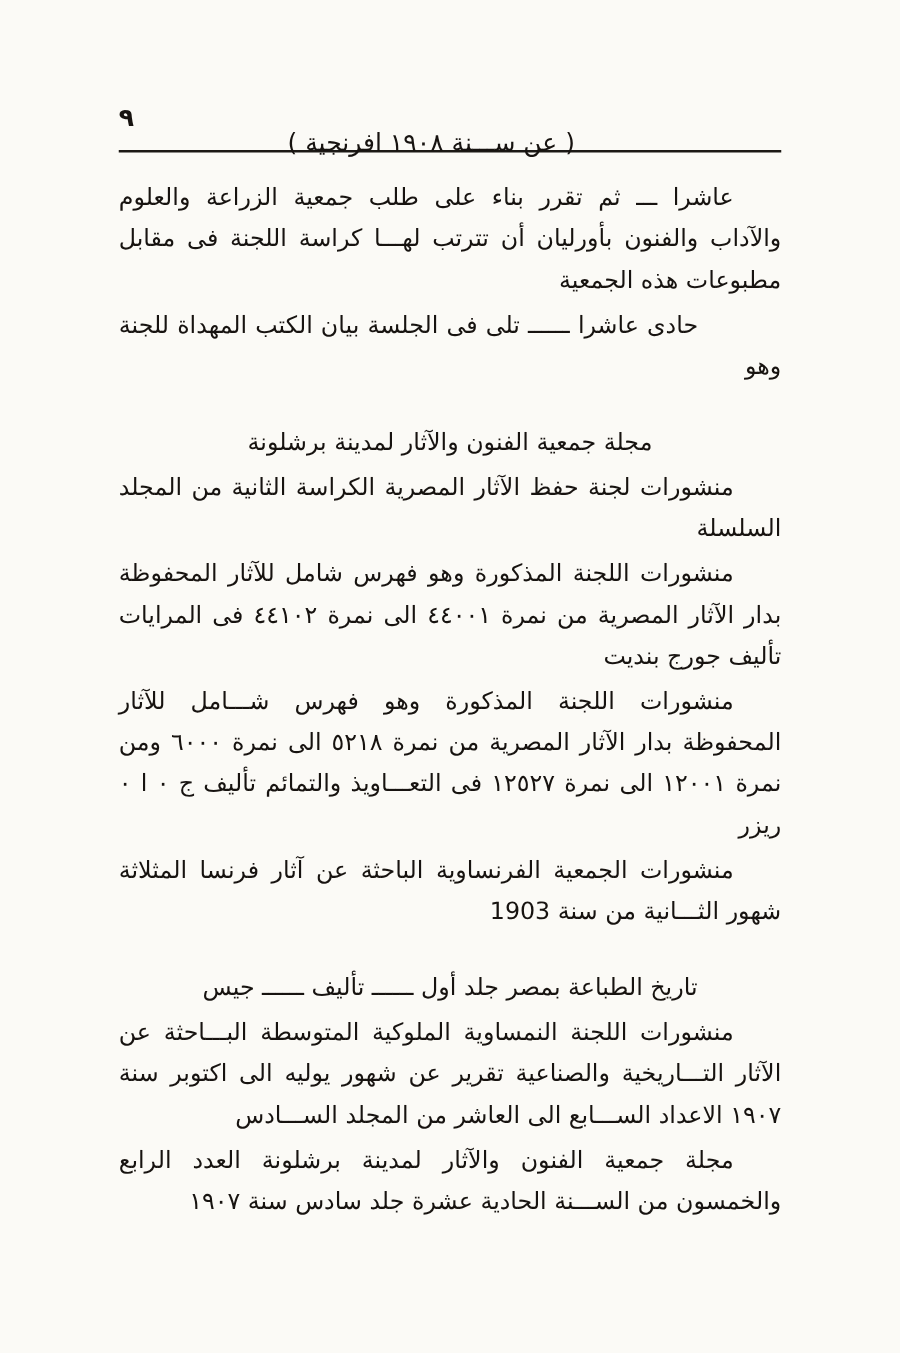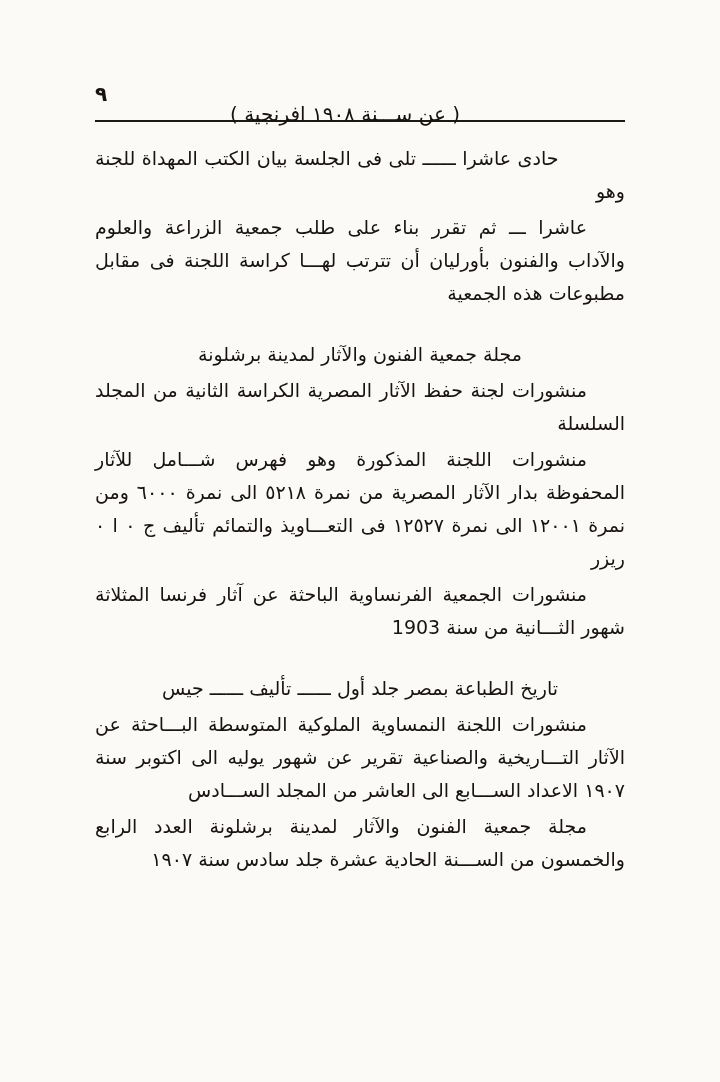--- a/index.html
+++ b/index.html
@@ -74,24 +74,25 @@
 
   <div class="page-header">
     <span class="page-number">٩</span>
     <span class="header-title">( عن ســـنة ١٩٠٨ افرنجية )</span>
   </div>
 
   <hr class="header-rule">
 
   <main class="page-body" id="page-body">
 
-  <p class="para variant-indent-deep">حادى عاشرا ــــــ تلى فى الجلسة بيان الكتب المهداة للجنة وهو</p>
-      <p class="para variant-indent">عاشرا ـــ ثم تقرر بناء على طلب جمعية الزراعة والعلوم والآداب والفنون بأورليان أن تترتب لهـــا كراسة اللجنة فى مقابل مطبوعات هذه الجمعية</p>
+  <p class="para variant-indent">عاشرا ـــ ثم تقرر بناء على طلب جمعية الزراعة والعلوم والآداب والفنون بأورليان أن تترتب لهـــا كراسة اللجنة فى مقابل مطبوعات هذه الجمعية</p>
+      <p class="para variant-indent-deep">حادى عاشرا ــــــ تلى فى الجلسة بيان الكتب المهداة للجنة وهو</p>
       <p class="para variant-center">مجلة جمعية الفنون والآثار لمدينة برشلونة</p>
       <p class="para variant-indent">منشورات لجنة حفظ الآثار المصرية الكراسة الثانية من المجلد السلسلة</p>
+      <p class="para variant-indent">منشورات اللجنة المذكورة وهو فهرس شامل للآثار المحفوظة بدار الآثار المصرية من نمرة ٤٤٠٠١ الى نمرة ٤٤١٠٢ فى المرايات تأليف جورج بنديت</p>
       <p class="para variant-indent">منشورات اللجنة المذكورة وهو فهرس شـــامل للآثار المحفوظة بدار الآثار المصرية من نمرة ٥٢١٨ الى نمرة ٦٠٠٠ ومن نمرة ١٢٠٠١ الى نمرة ١٢٥٢٧ فى التعـــاويذ والتمائم تأليف ج ٠ ا ٠ ريزر</p>
       <p class="para variant-indent">منشورات الجمعية الفرنساوية الباحثة عن آثار فرنسا المثلاثة شهور الثـــانية من سنة 1903</p>
       <p class="para variant-center">تاريخ الطباعة بمصر جلد أول ــــــ تأليف ــــــ جيس</p>
       <p class="para variant-indent">منشورات اللجنة النمساوية الملوكية المتوسطة البـــاحثة عن الآثار التـــاريخية والصناعية تقرير عن شهور يوليه الى اكتوبر سنة ١٩٠٧ الاعداد الســـابع الى العاشر من المجلد الســـادس</p>
       <p class="para variant-indent">مجلة جمعية الفنون والآثار لمدينة برشلونة العدد الرابع والخمسون من الســـنة الحادية عشرة جلد سادس سنة ١٩٠٧</p>
     </main>
 
 </div>
 
 </body></html>

